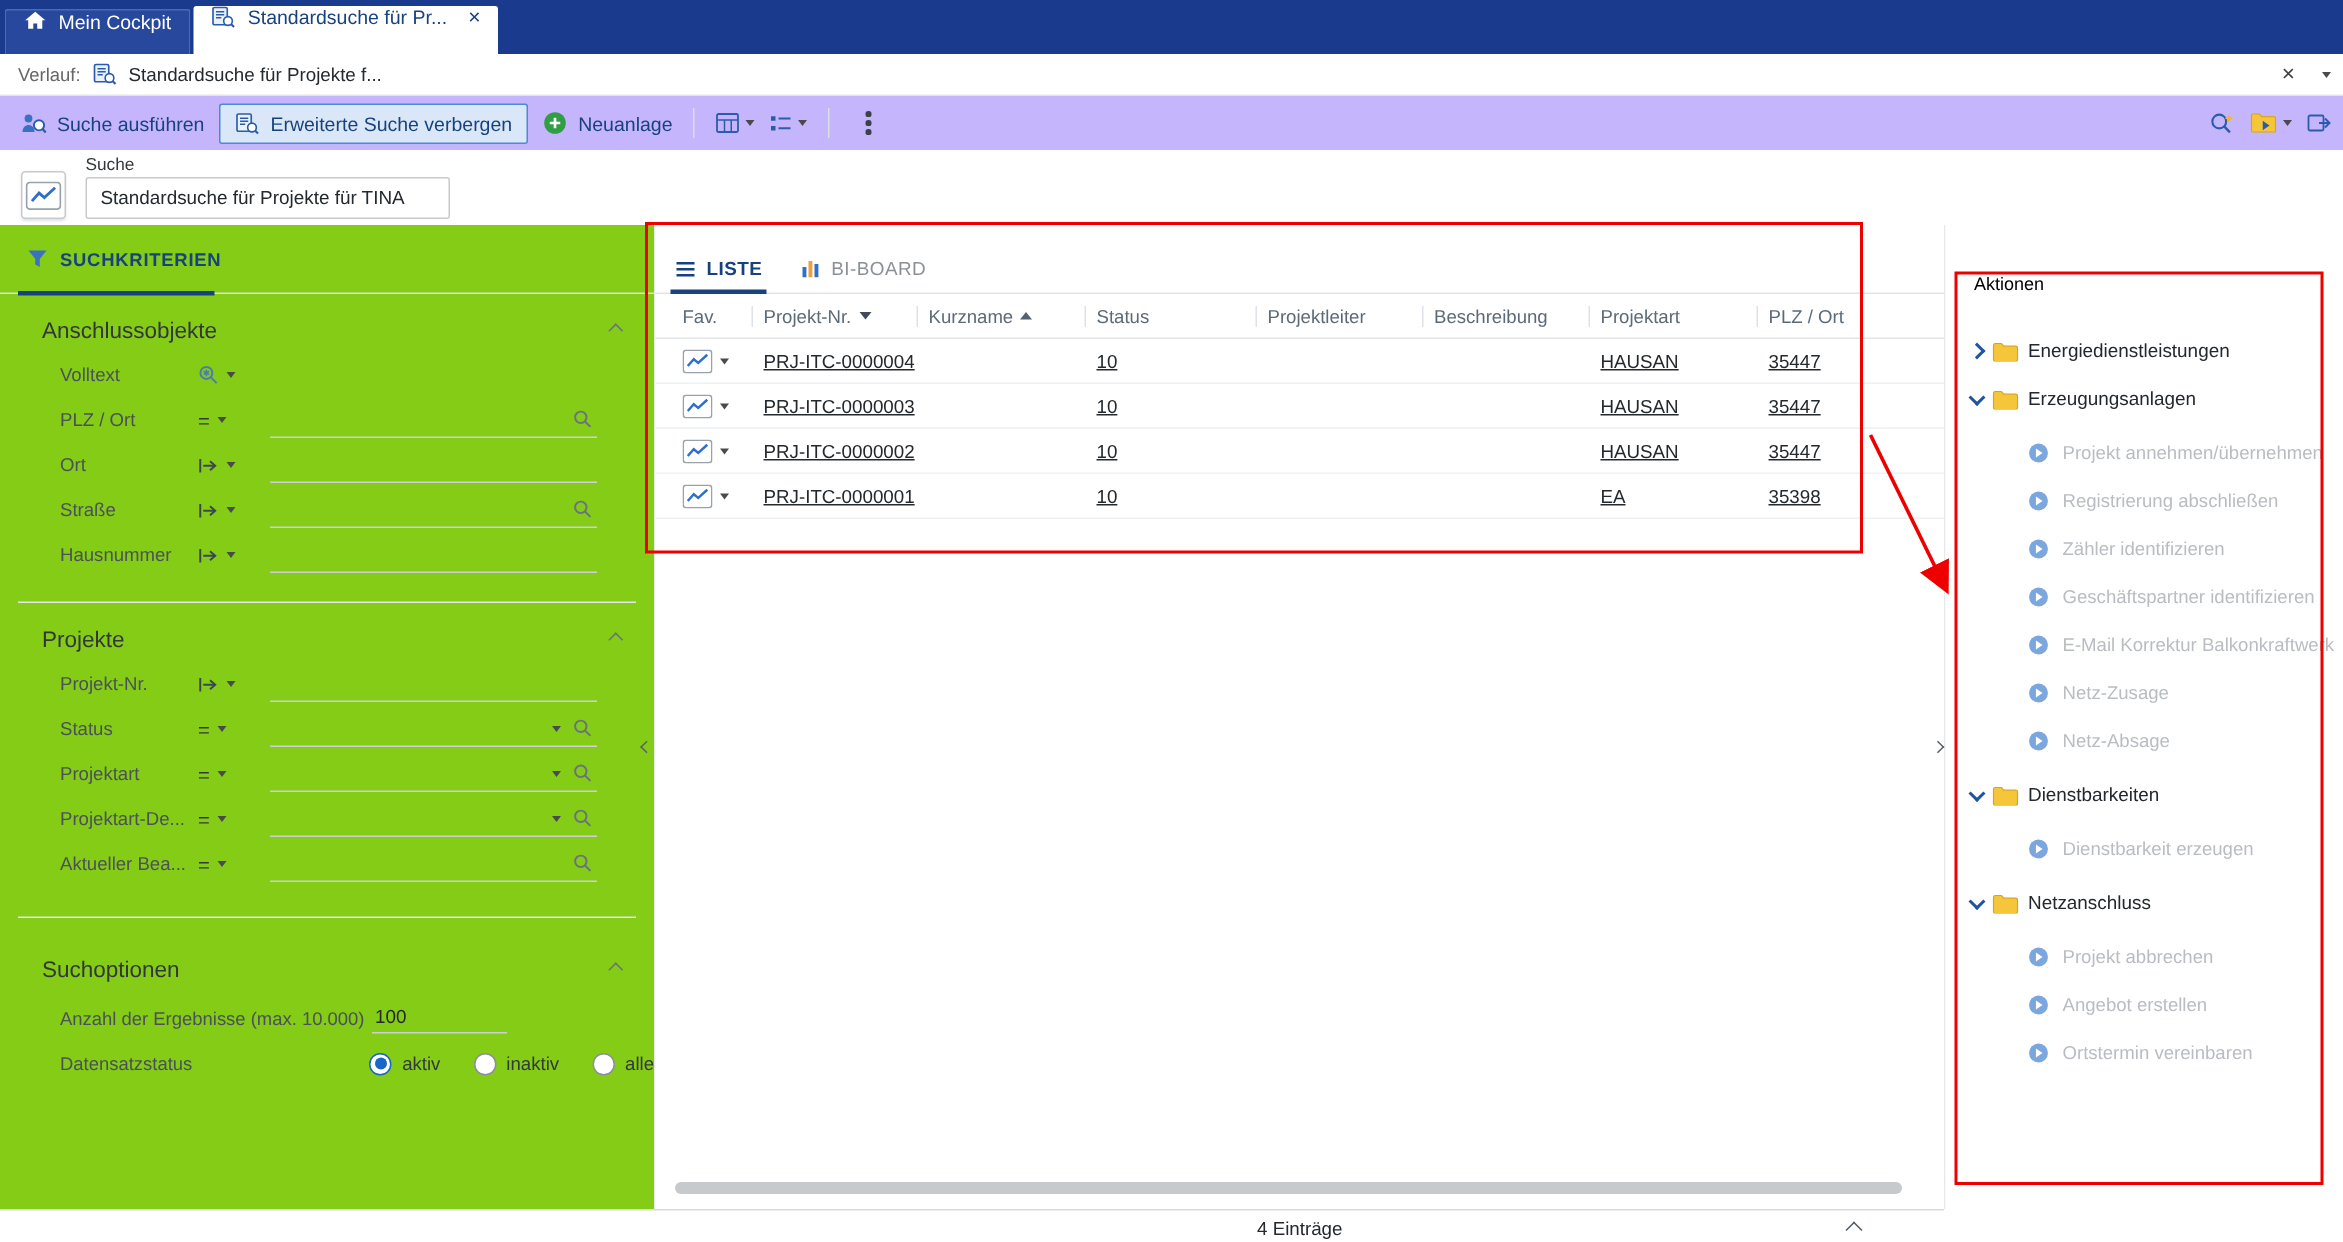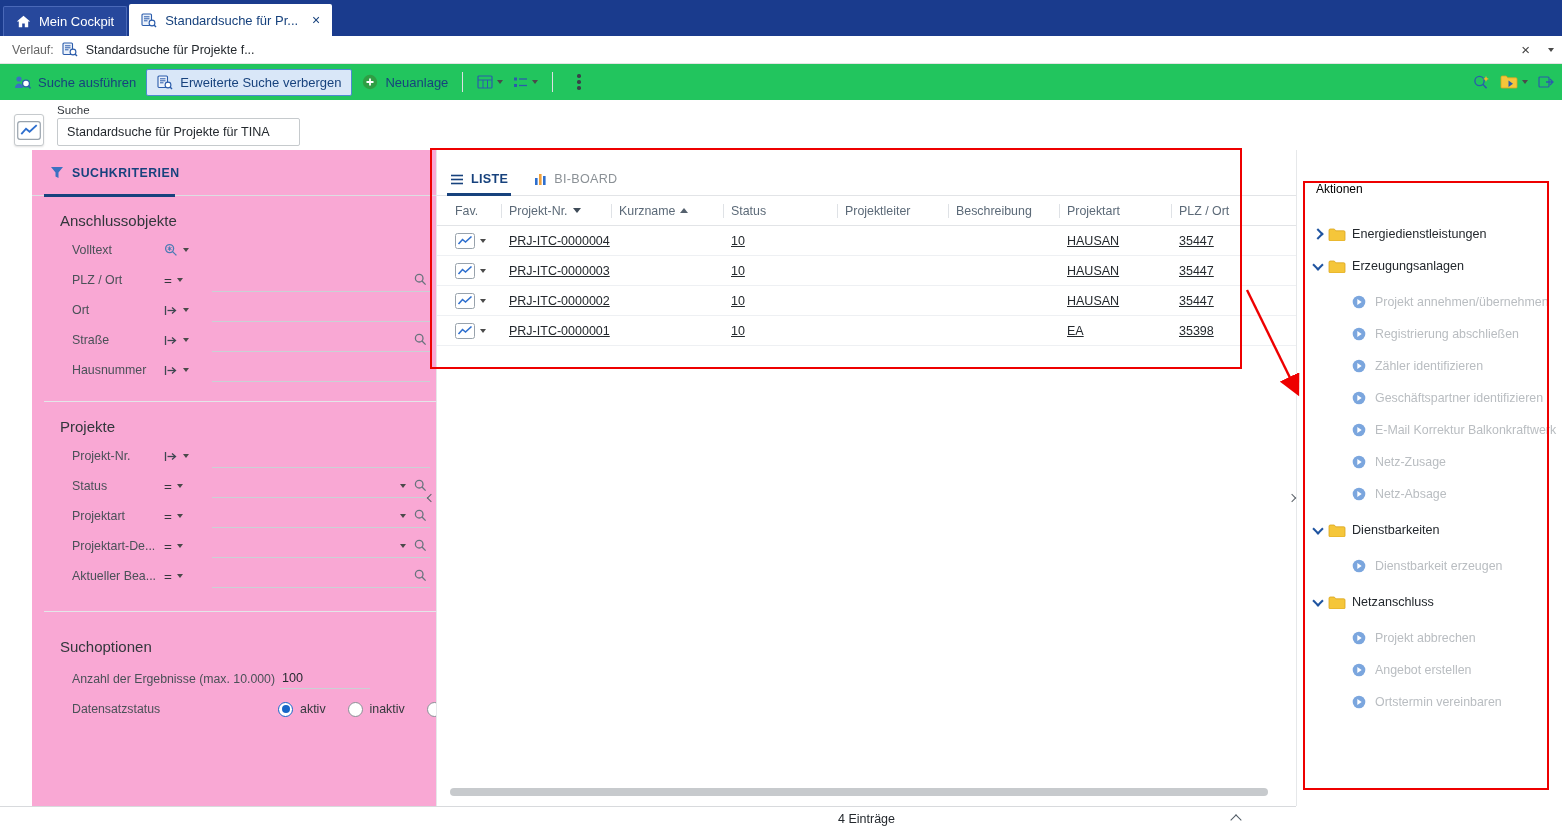--- a/index.html
+++ b/index.html
@@ -3,37 +3,37 @@
 <meta charset="utf-8">
 <style>
   * { margin:0; padding:0; box-sizing:border-box; }
   html,body { width:1562px; height:828px; background:#fff; overflow:hidden;
               font-family:"Liberation Sans", sans-serif; }
   .app { position:absolute; left:0; top:0; width:1562px; height:828px; background:#fff; }
 
   
   .topbar { position:absolute; left:0; top:0; width:100%; height:36px; background:#1a3b8d;
             display:flex; align-items:flex-end; padding-left:3px; }
-  .tab { display:flex; align-items:center; gap:8px; padding:0 12px; font-size:13px;
+  .tab { display:flex; align-items:flex-start; gap:8px; padding:0 12px; font-size:13px;
          cursor:pointer; border-radius:2px 2px 0 0; white-space:nowrap; }
   .tab.inactive { height:30px; background:#27489c; border:1px solid #4a69b8; border-bottom:none; color:#fff; }
   .tab.active { height:32px; background:#fff; color:#17427d; margin-left:2px; }
   .tab-close { font-size:14px; color:#17427d; margin-left:6px; line-height:1; }
 
   
   .history { position:absolute; left:0; top:36px; width:100%; height:28px; border-bottom:1px solid #e4e4e4;
              display:flex; align-items:center; gap:8px; padding:0 8px 0 12px; background:#fff; }
   .hist-label { font-size:12.3px; color:#666; }
   .hist-entry { font-size:12.5px; color:#24292e; }
   .spacer { flex:1; }
   .hist-close { font-size:15px; color:#444; cursor:pointer; margin-right:10px; }
 
   
   .toolbar { position:absolute; left:0; top:64px; width:100%; height:36px; display:flex;
-             align-items:center; gap:10px; padding:0 8px 0 14px; background:#22c55e; }
+             align-items:center; gap:10px; padding:0 8px 0 14px; background:#c4b5fd; }
   .tbtn { display:flex; align-items:center; gap:7px; font-size:13px; color:#17427d; background:none;
           border:none; cursor:pointer; font-family:inherit; white-space:nowrap; }
   .tbtn.adv { background:#d9e7f8; border:1px solid #4c8ad1; height:27px; padding:0 10px; border-radius:2px; }
   .tsep { width:1px; height:20px; background:#dcdfe2; margin:0 4px; }
   .ticon { display:flex; align-items:center; gap:4px; cursor:pointer; }
   .kebab { width:5px; height:18px; position:relative; margin:0 10px; cursor:pointer; }
   .kebab::before { content:''; position:absolute; left:0; top:1px; width:3.5px; height:3.5px;
                    border-radius:50%; background:#3a4149; box-shadow:0 6px 0 #3a4149, 0 12px 0 #3a4149; }
 
   
@@ -49,21 +49,21 @@
   .search-row { position:absolute; left:0; top:100px; width:100%; height:50px; background:#fff; }
   .chart-box { position:absolute; left:14px; top:14px; width:30px; height:32px; border:1px solid #c6cacd;
                border-radius:3px; display:flex; align-items:center; justify-content:center;
                box-shadow:0 1px 2px rgba(0,0,0,.12); background:#fff; }
   .search-field { position:absolute; left:57px; top:4px; }
   .search-label { font-size:11.5px; color:#32373c; margin-bottom:2px; }
   .search-input { width:243px; height:28px; border:1px solid #c6cacd; border-radius:2px; font-size:12.6px;
                   color:#24292e; padding:0 9px; font-family:inherit; background:#fff; }
 
   
-  .left-panel { position:absolute; left:0; top:150px; width:436px; height:656px; background:#f9a8d4;margin-left:32px; }
+  .left-panel { position:absolute; left:0; top:150px; width:436px; height:656px; background:#84cc16; }
   .crit-header { height:46px; display:flex; align-items:center; gap:8px; padding-left:18px;
                  border-bottom:1px solid #dcdfe2; position:relative; }
   .crit-title { font-size:12.3px; font-weight:bold; color:#17427d; letter-spacing:.5px; }
   .crit-header::after { content:''; position:absolute; left:12px; bottom:-2px; width:131px; height:3px; background:#17427d; }
   .sec-title { margin:16px 22px 0 28px; display:flex; justify-content:space-between; align-items:center;
                font-size:15px; color:#32373c; cursor:default; }
   .sec.opts .sec-title { margin-top:26px; }
   .sec:nth-of-type(3) .sec-title { margin-top:14px; }
   .fields { margin-top:6px; }
   .sec:nth-of-type(3) .fields { margin-top:9px; }

